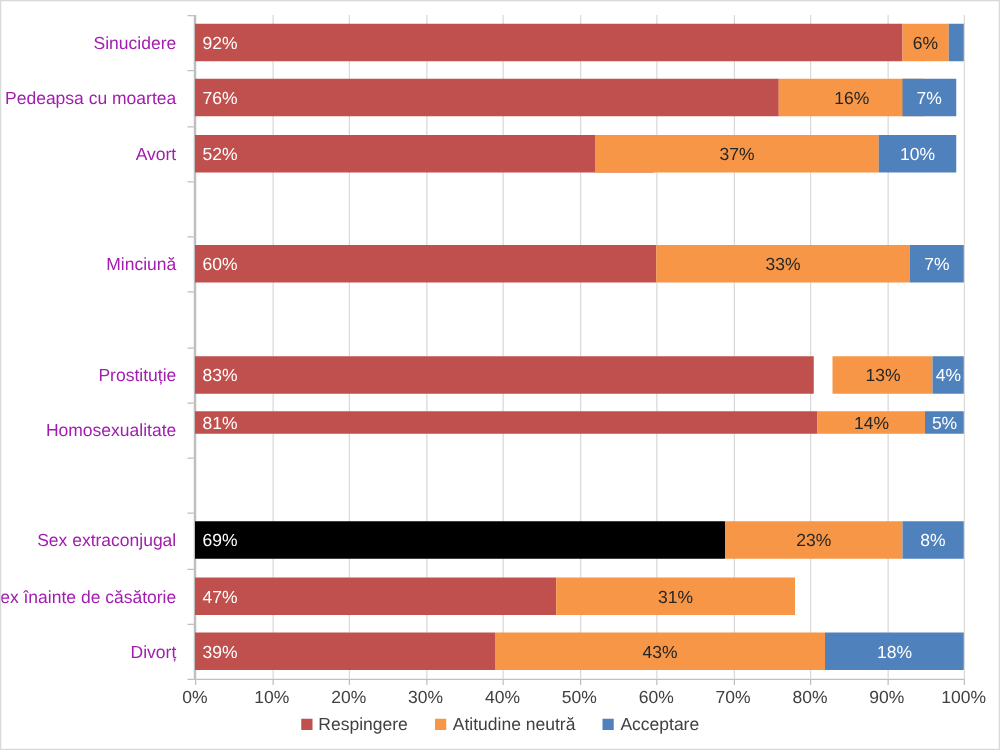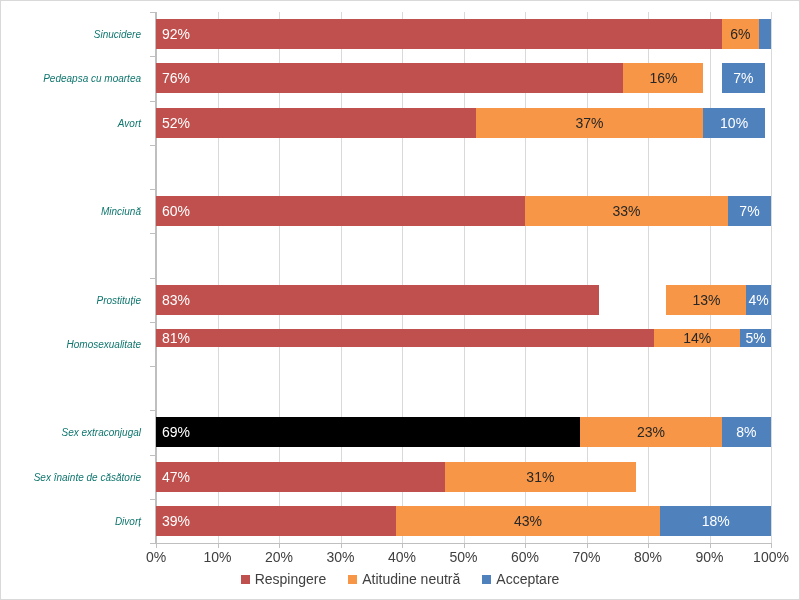--- a/index.html
+++ b/index.html
@@ -73,25 +73,24 @@
     left: 0;
     right: 0;
     text-align: center;
     color: #ffffff;
   }
 
   
   .ycat-label {
     position: absolute;
     right: 793px;  
-    font-size: 10px;
-    color: #0f766e;
+    font-size: 14px;
+    color: #a21caf;
     white-space: nowrap;
     text-align: right;
-    font-style: italic;
   }
   #y-labels {
     position: absolute;
     left: 0;
     top: 11px;
     width: 148px;
     height: 531px;
   }
   #y-labels .ycat-label {
     right: 8px;
@@ -205,21 +204,21 @@
         </div>
         <div class="bar seg-neutral" style="left: 565.8px; width: 36.9px; background: rgb(247, 150, 70);">
           <span class="bar-label">6%</span>
         </div>
         <div class="bar seg-accept" style="left: 602.7px; width: 12.3px; background: rgb(79, 129, 189);"></div>
       </div>
       <div class="cat-row" style="top: 51.375px; height: 30px;">
         <div class="bar seg-reject" style="left: 0px; width: 467.4px; background: rgb(192, 80, 77);">
           <span class="bar-label">76%</span>
         </div>
-        <div class="bar seg-neutral" style="left: 467.4px; width: 80px; background: rgb(247, 150, 70);">
+        <div class="bar seg-neutral" style="left: 467.4px; width: 80px; background: rgb(247, 150, 70); padding-left: 36px;">
           <span class="bar-label">16%</span>
         </div>
         <div class="bar seg-accept" style="left: 565.8px; width: 43.05px; background: rgb(79, 129, 189);">
           <span class="bar-label">7%</span>
         </div>
       </div>
       <div class="cat-row" style="top: 95.625px; height: 30px;">
         <div class="bar seg-reject" style="left: 0px; width: 319.8px; background: rgb(192, 80, 77); padding-left: 47px;">
           <span class="bar-label">52%</span>
         </div>
@@ -235,21 +234,21 @@
           <span class="bar-label">60%</span>
         </div>
         <div class="bar seg-neutral" style="left: 369px; width: 202.95px; background: rgb(247, 150, 70);">
           <span class="bar-label">33%</span>
         </div>
         <div class="bar seg-accept" style="left: 571.95px; width: 43.05px; background: rgb(79, 129, 189);">
           <span class="bar-label">7%</span>
         </div>
       </div>
       <div class="cat-row" style="top: 272.625px; height: 30px;">
-        <div class="bar seg-reject" style="left: 0px; width: 443px; background: rgb(192, 80, 77);">
+        <div class="bar seg-reject" style="left: 0px; width: 495px; background: rgb(192, 80, 77);">
           <span class="bar-label">83%</span>
         </div>
         <div class="bar seg-neutral" style="left: 510.45px; width: 79.95px; background: rgb(247, 150, 70);">
           <span class="bar-label">13%</span>
         </div>
         <div class="bar seg-accept" style="left: 590.4px; width: 24.6px; background: rgb(79, 129, 189);">
           <span class="bar-label">4%</span>
         </div>
       </div>
       <div class="cat-row" style="top: 316.875px; height: 18px;">

